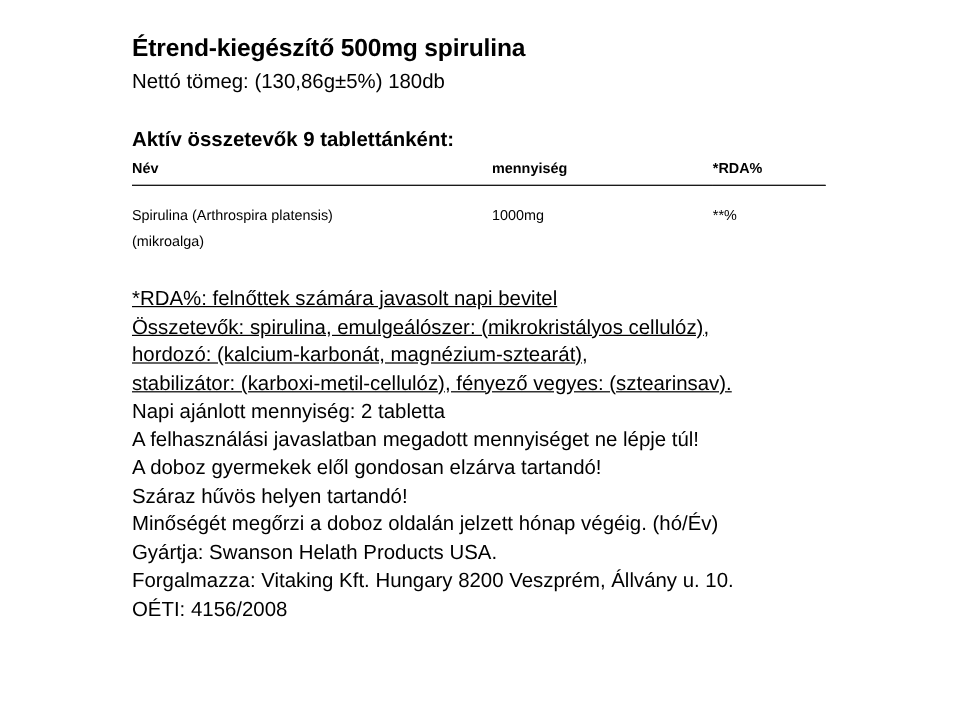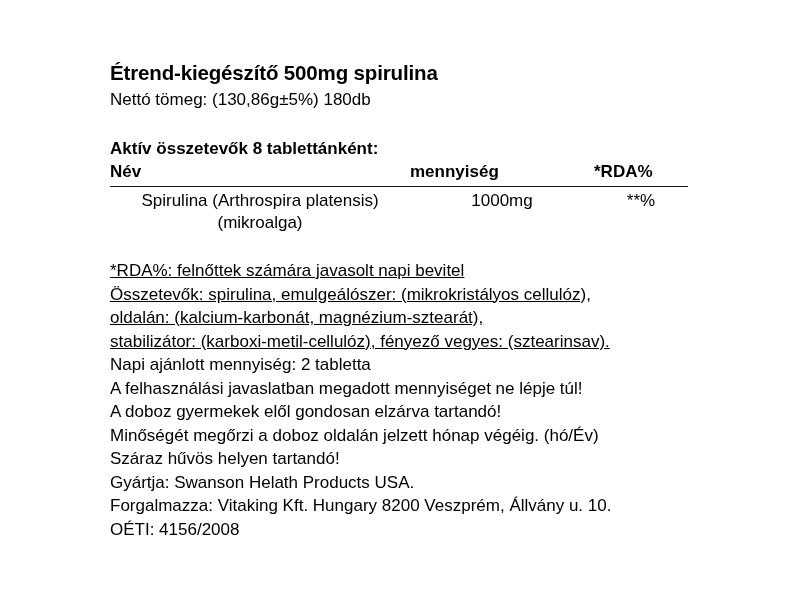--- a/index.html
+++ b/index.html
@@ -13,21 +13,21 @@
     height: 600px;
     overflow: hidden;
     font-family: "Liberation Sans", "DejaVu Sans", sans-serif;
     color: #000000;
     -webkit-font-smoothing: antialiased;
   }
 
   .label-sheet {
     position: absolute;
     left: 110px;
-    top: 60px;
+    top: 28px;
     width: 600px;
   }
 
   
   .product-title {
     font-size: 20.5px;
     font-weight: bold;
     line-height: 26px;
     letter-spacing: -0.15px;
     margin: 0;
@@ -48,39 +48,39 @@
     font-size: 17px;
     font-weight: bold;
     line-height: 23px;
     margin: 0 0 1px 0;
     white-space: nowrap;
   }
   table.actives {
     border-collapse: collapse;
     width: 578px;
     table-layout: fixed;
-    font-size: 17px;
+    font-size: 12px;
   }
   table.actives col.c-name { width: 300px; }
   table.actives col.c-amount { width: 184px; }
   table.actives col.c-rda { width: 94px; }
 
   table.actives thead th {
     font-weight: bold;
     text-align: left;
     padding: 0 0 3px 0;
     line-height: 22px;
     border-bottom: 1.3px solid #1a1a1a;
     vertical-align: bottom;
     white-space: nowrap;
   }
   table.actives tbody td {
     font-weight: normal;
-    text-align: center;
-    padding: 3px 0 0 0;
+    text-align: left;
+    padding: 13px 0 0 0;
     line-height: 22px;
     vertical-align: top;
   }
   td.cell-name .sub-line { display: block; }
 
   
   .text-block {
     font-size: 17px;
     line-height: 23.5px;
     margin: 0;
@@ -96,21 +96,21 @@
 <body>
 
 <div class="label-sheet">
 
   <h1 class="product-title">Étrend-kiegészítő 500mg spirulina</h1>
 
   <p class="net-weight">Nettó tömeg: (130,86g±5%) 180db</p>
 
   <div class="actives-block">
 
-    <p class="actives-heading">Aktív összetevők 8 tablettánként:</p>
+    <p class="actives-heading">Aktív összetevők 9 tablettánként:</p>
 
     <table class="actives">
       <colgroup>
         <col class="c-name">
         <col class="c-amount">
         <col class="c-rda">
       </colgroup>
       <thead>
         <tr>
           <th>Név</th>
@@ -127,28 +127,28 @@
           <td>1000mg</td>
           <td>**%</td>
         </tr>
       </tbody>
     </table>
   </div>
 
   <p class="text-block block-gap-1">
     <span class="line">*RDA%: felnőttek számára javasolt napi bevitel</span>
     <span class="line">Összetevők: spirulina, emulgeálószer: (mikrokristályos cellulóz),</span>
-    <span class="line">oldalán: (kalcium-karbonát, magnézium-sztearát),</span>
+    <span class="line">hordozó: (kalcium-karbonát, magnézium-sztearát),</span>
     <span class="line">stabilizátor: (karboxi-metil-cellulóz), fényező vegyes: (sztearinsav).</span>
   </p>
 
   <p class="text-block block-gap-2">
     <span class="line">Napi ajánlott mennyiség: 2 tabletta</span>
     <span class="line">A felhasználási javaslatban megadott mennyiséget ne lépje túl!</span>
     <span class="line">A doboz gyermekek elől gondosan elzárva tartandó!</span>
+    <span class="line">Száraz hűvös helyen tartandó!</span>
     <span class="line">Minőségét megőrzi a doboz oldalán jelzett hónap végéig. (hó/Év)</span>
-    <span class="line">Száraz hűvös helyen tartandó!</span>
     <span class="line">Gyártja: Swanson Helath Products USA.</span>
     <span class="line">Forgalmazza: Vitaking Kft. Hungary 8200 Veszprém, Állvány u. 10.</span>
     <span class="line">OÉTI: 4156/2008</span>
   </p>
 
 </div>
 
 </body></html>

